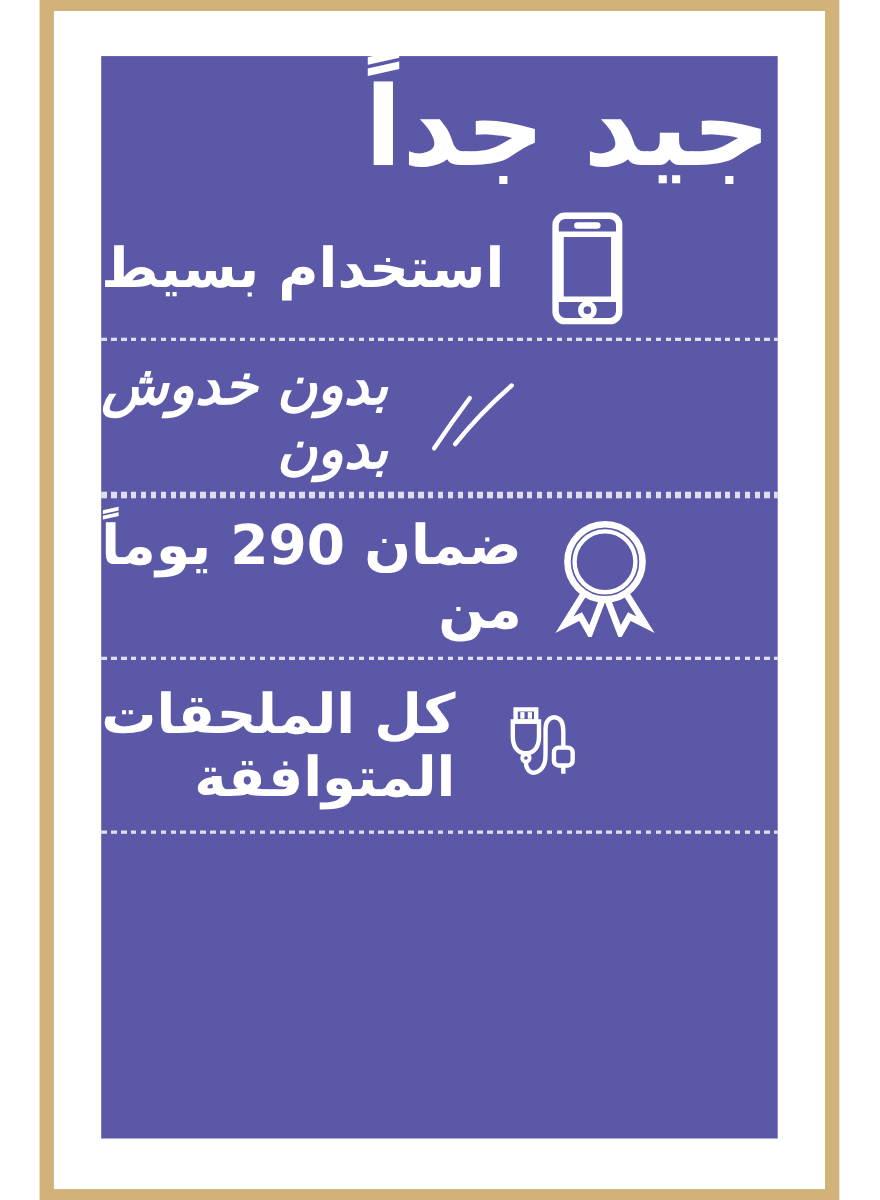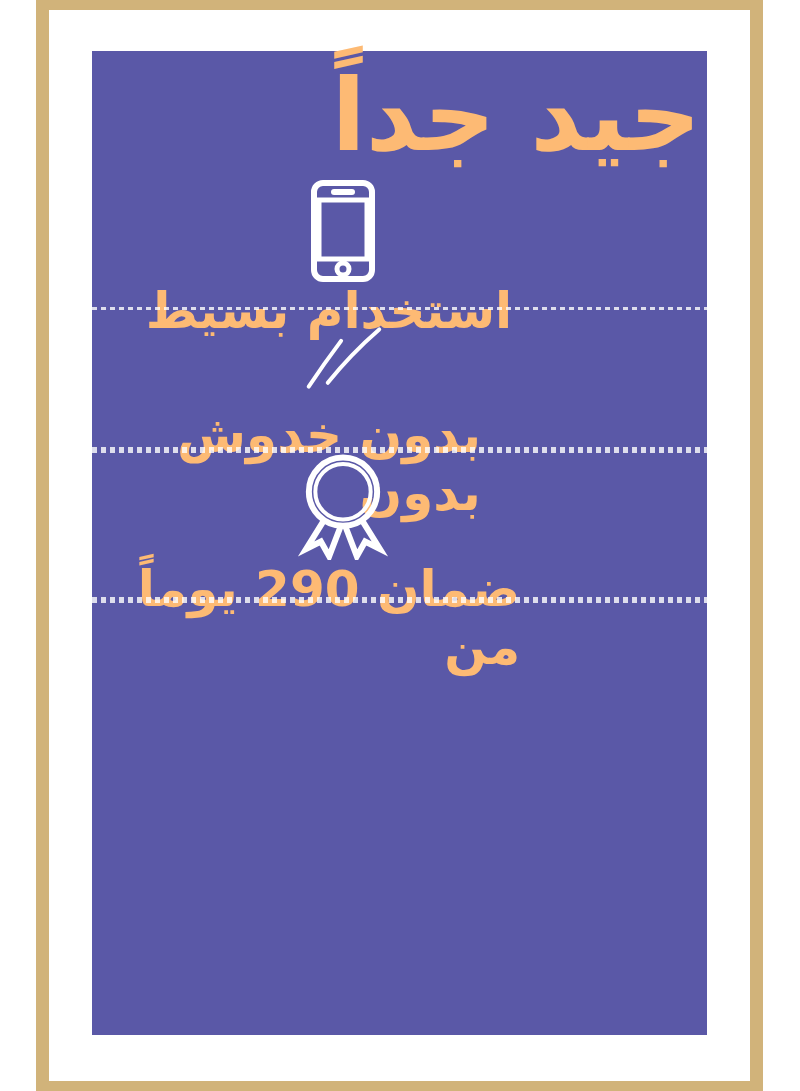--- a/index.html
+++ b/index.html
@@ -19,40 +19,39 @@
     background:transparent;
   }
   .panel{
     position:absolute;
     left:92px; top:51px;
     width:615px; height:984px;
     background:#5a58a7;
     direction:rtl;
     display:flex;
     flex-direction:column;
-    color:#fdba74;
+    color:#ffffff;
   }
   .title-row{
     height:129px;
     flex:0 0 129px;
     display:flex;
     align-items:center;
     justify-content:flex-start; 
     padding:0 6px 0 0;
     font-size:100px;
     font-weight:bold;
     line-height:1.05;
     white-space:nowrap;
     overflow:visible;
   }
   .feature-row{
     display:flex;
-    flex-direction:column; 
     align-items:center;
-    justify-content:space-between;
+    justify-content:flex-end;
     padding-right:113px;
     box-sizing:border-box;
     overflow:visible;
   }
   .icon-box{
     flex:0 0 96px;
     width:96px;
     display:flex;
     align-items:center;
     justify-content:center;
@@ -65,21 +64,21 @@
     line-height:1.16;
     white-space:nowrap;
   }
   .sep{
     flex:0 0 3px;
     height:3px;
     background:repeating-linear-gradient(to right,
       rgba(255,255,255,0.8) 0 5px, transparent 5px 9px);
   }
   .r1{flex:0 0 127px;height:127px;}
-  .r2{flex:0 0 137px;height:137px;}
+  .r2{flex:0 0 137px;height:137px;font-style:italic;}
   .r3{flex:0 0 130px;height:130px;}
   .r4{flex:0 0 144px;height:144px;}
   .r5{flex:0 0 155px;height:155px;}
   .r6{flex:0 0 147px;height:147px;}
   svg{display:block;}
   svg *{vector-effect:non-scaling-stroke;}
 </style>
 </head>
 <body>
 
@@ -133,17 +132,35 @@
       </svg>
     </div>
     <div class="feature-text">
       <div>ضمان 290 يوماً</div>
       <div>من</div>
     </div>
   </div>
 
   <div class="sep"></div>
 
+  <div class="feature-row r5">
+    <div class="icon-box">
+      <svg width="68" height="76" viewBox="0 0 80 84" fill="none" stroke="#ffffff">
+        <rect x="15" y="3" width="22" height="13" stroke-width="4"></rect>
+        <rect x="20" y="6" width="4.5" height="7" fill="#ffffff" stroke="none"></rect>
+        <rect x="28" y="6" width="4.5" height="7" fill="#ffffff" stroke="none"></rect>
+        <path d="M12 16 H40 V32 C40 44 34 50 26 50 C18 50 12 44 12 32 Z" stroke-width="4"></path>
+        <circle cx="26" cy="55" r="4" stroke-width="3.5"></circle>
+        <path d="M26 59 C26 70 34 74 41 68 C47 63 47 56 47 48 L47 24 C47 13 55 9 61 13 C66 16 66 23 66 28 L66 44" stroke-width="4"></path>
+        <rect x="56" y="44" width="20" height="19" rx="5" stroke-width="4"></rect>
+        <path d="M66 63 V72" stroke-width="4"></path>
+      </svg>
+    </div>
+    <div class="feature-text">
+      <div>كل الملحقات</div>
+      <div>المتوافقة</div>
+    </div>
+  </div>
 
   <div class="sep"></div>
 
 
 </div>
 
 </body></html>

